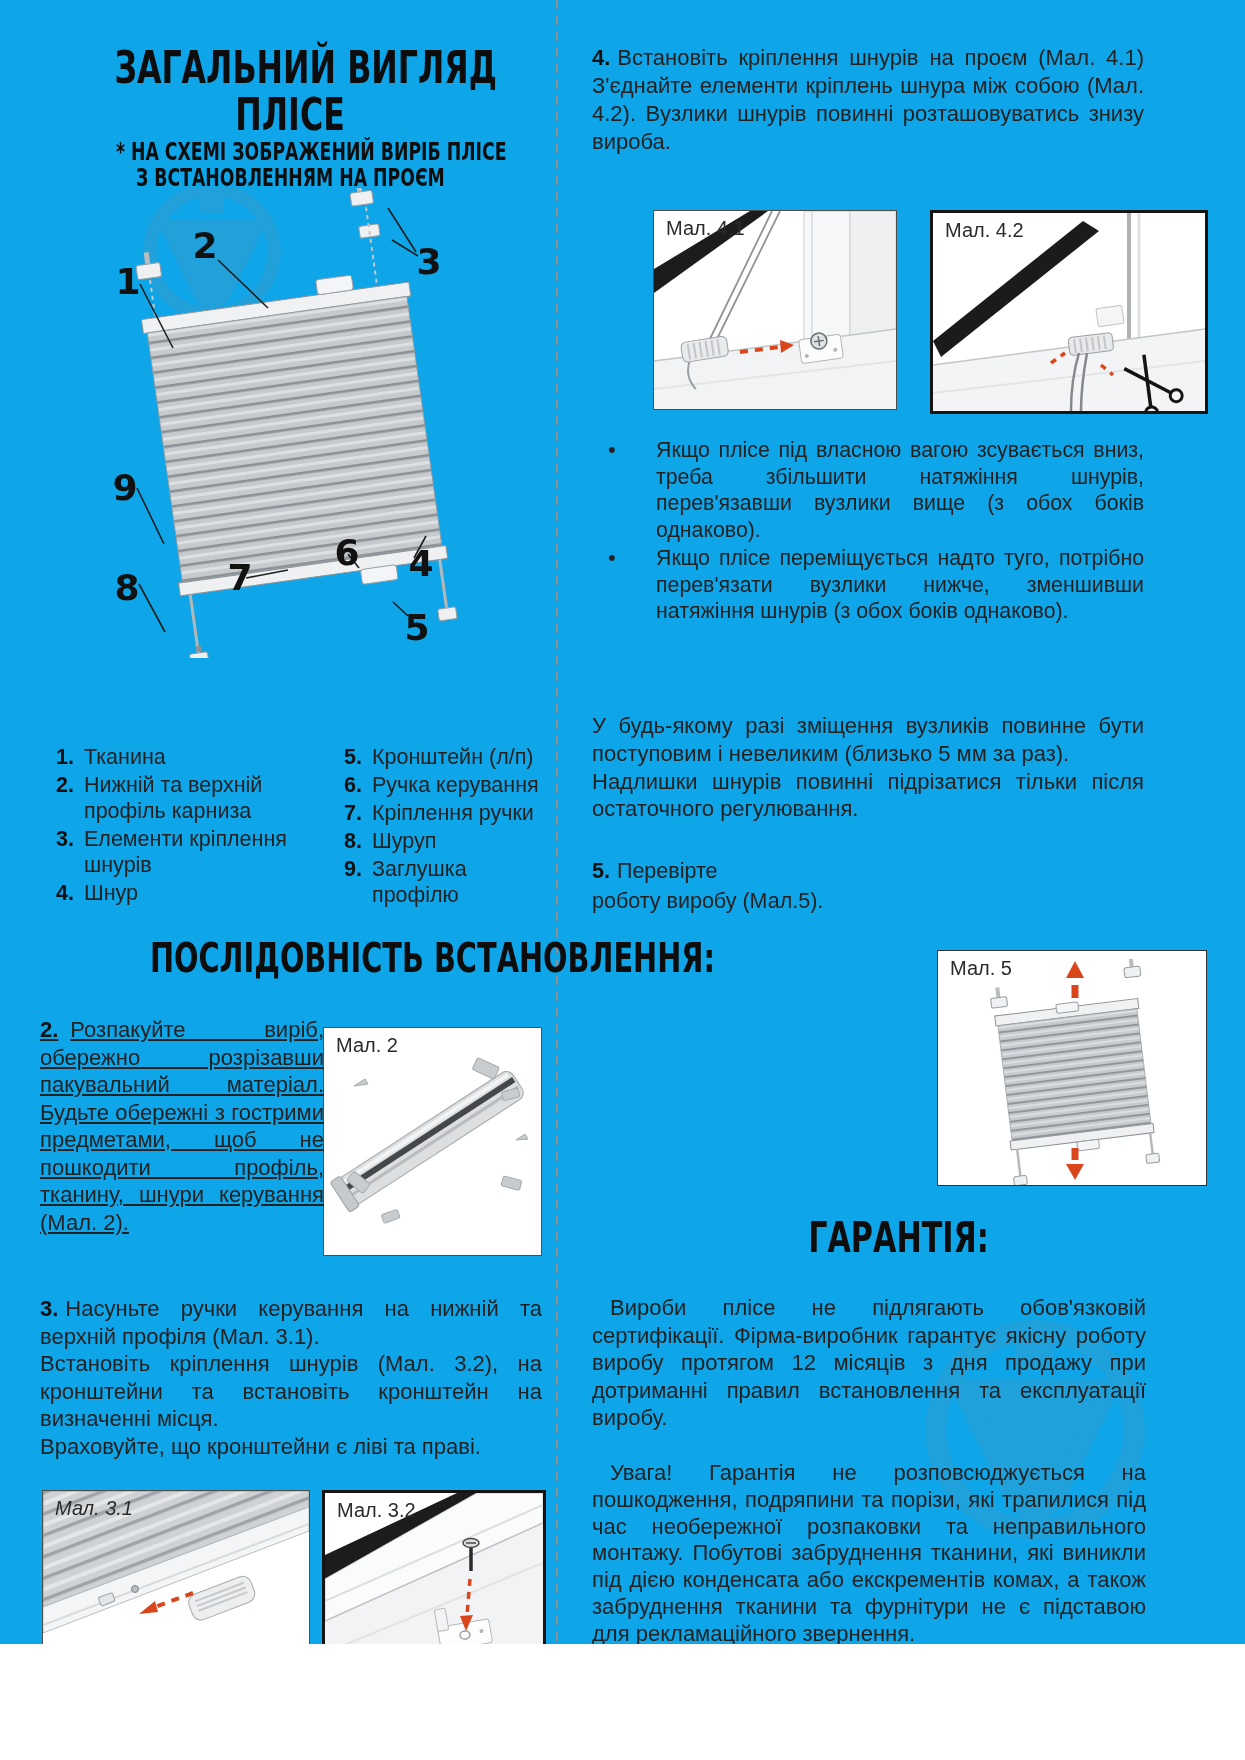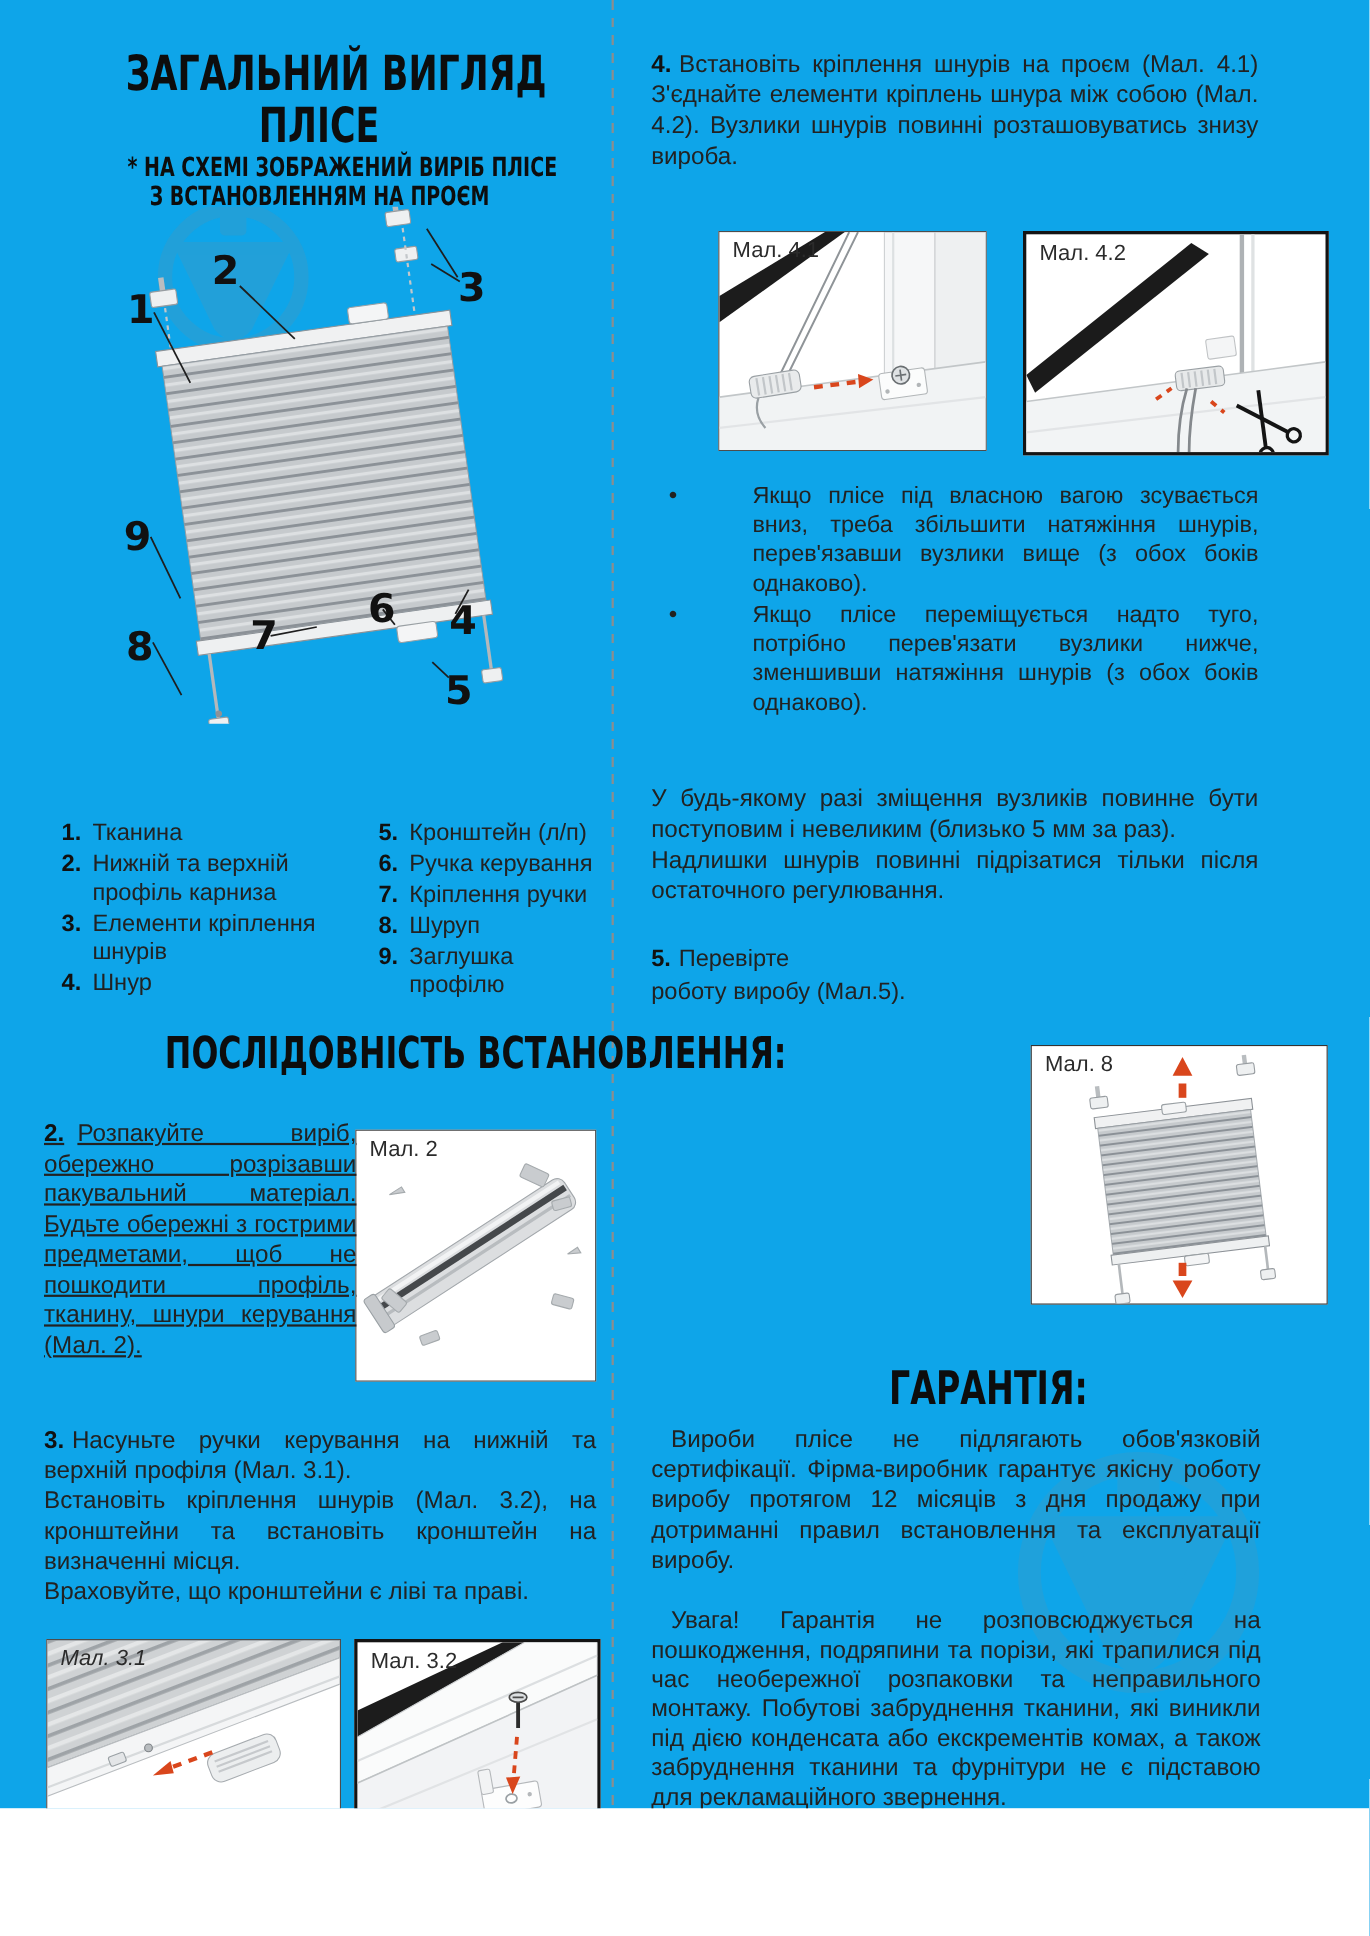--- a/index.html
+++ b/index.html
@@ -26,21 +26,21 @@
   .stepnum{font-weight:700;color:#111;margin-right:12px;}
   .stepnum2{font-weight:700;color:#111;margin-right:7px;}
   
   .figbox{position:absolute;background:#fff;z-index:1;}
   .fb-thin{border:1.5px solid #4d4d4d;}
   .fb-thick{border:3px solid #141414;}
   .figlabel{position:absolute;top:6px;left:12px;font-size:20px;color:#2b2b2b;z-index:2;}
   .figbox svg{display:block;width:100%;height:100%;}
   
   .bullets{list-style:none;margin:0;padding:0;font-size:21.3px;line-height:26.5px;}
-  .bullets li{display:flex;margin:0 0 2px 0;gap:28px;}
+  .bullets li{display:flex;margin:0 0 2px 0;}
   .blt{flex:0 0 64px;padding-left:16px;box-sizing:border-box;}
   .blt::before{content:"•";font-size:22px;}
   .btxt{flex:1;text-align:justify;}
   
   .indent{text-indent:18px;}
   .z2{z-index:2;}
   .pageline{left:1204px;top:1700px;width:2px;height:56px;background:#a9a9a9;}
   .pagenum{left:1212px;top:1699px;font-size:22px;color:#3a3a3a;}
   .wm{z-index:0;}
 </style>
@@ -322,21 +322,21 @@
     <p><span>У будь-якому разі зміщення вузликів повинне бути поступовим і невеликим (близько 5 мм за раз).</span></p>
     <p><span>Надлишки шнурів повинні підрізатися тільки після остаточного регулювання.</span></p>
   </div>
 
   <div class="abs z2" style="left:592px;top:856px;width:330px;font-size:21.5px;line-height:30px;">
     <p style="margin:0;"><b class="stepnum2">5.</b><span>Перевірте</span></p>
     <p style="margin:0;"><span>роботу виробу (Мал.5).</span></p>
   </div>
 
   <div class="figbox fb-thin" style="left:937px;top:950px;width:268px;height:234px;border-color:#333;">
-    <span class="figlabel">Мал. 8</span>
+    <span class="figlabel">Мал. 5</span>
     <svg viewBox="0 0 268 234">
       <defs>
         <pattern id="plC" width="20" height="9" patternUnits="userSpaceOnUse">
           <rect width="20" height="9" fill="#c6cacd"></rect>
           <rect width="20" height="1.8" fill="#8b9197"></rect>
           <rect y="4.2" width="20" height="2" fill="#dde0e2"></rect>
         </pattern>
       </defs>
       <g transform="rotate(-7 134 120)">
         <path d="M70 42 v-14" stroke="#b9bdc0" stroke-width="4" fill="none"></path>
@@ -361,21 +361,21 @@
       </g>
     </svg>
   </div>
 
   <svg class="abs wm" style="left:875px;top:1292px;width:320px;height:320px;" viewBox="0 0 200 200" opacity="0.14">
     <circle cx="100" cy="86" r="62" fill="none" stroke="#8a8a8a" stroke-width="13"></circle>
     <rect x="88" y="26" width="24" height="22" rx="4" fill="#8a8a8a"></rect>
     <path d="M54 60 L146 60 L112 130 Q100 144 88 130 Z" fill="#8a8a8a" stroke="#8a8a8a" stroke-width="12" stroke-linejoin="round"></path>
   </svg>
 
-  <div class="abs cwrap z2" style="left:592px;top:1215px;width:613px;margin-top:24px;">
+  <div class="abs cwrap z2" style="left:592px;top:1215px;width:613px;">
     <div class="cond" style="font-size:42px;line-height:46px;">ГАРАНТІЯ:</div>
   </div>
 
   <div class="abs para z2 indent" style="left:592px;top:1294px;width:554px;">
     <p>Вироби плісе не підлягають обов'язковій сертифікації. Фірма-виробник гарантує якісну роботу виробу протягом 12 місяців з дня продажу при дотриманні правил встановлення та експлуатації виробу.</p>
   </div>
 
   <div class="abs para z2 indent" style="left:592px;top:1460px;width:554px;line-height:26.8px;">
     <p>Увага! Гарантія не розповсюджується на пошкодження, подряпини та порізи, які трапилися під час необережної розпаковки та неправильного монтажу. Побутові забруднення тканини, які виникли під дією конденсата або екскрементів комах, а також забруднення тканини та фурнітури не є підставою для рекламаційного звернення.</p>
   </div>

